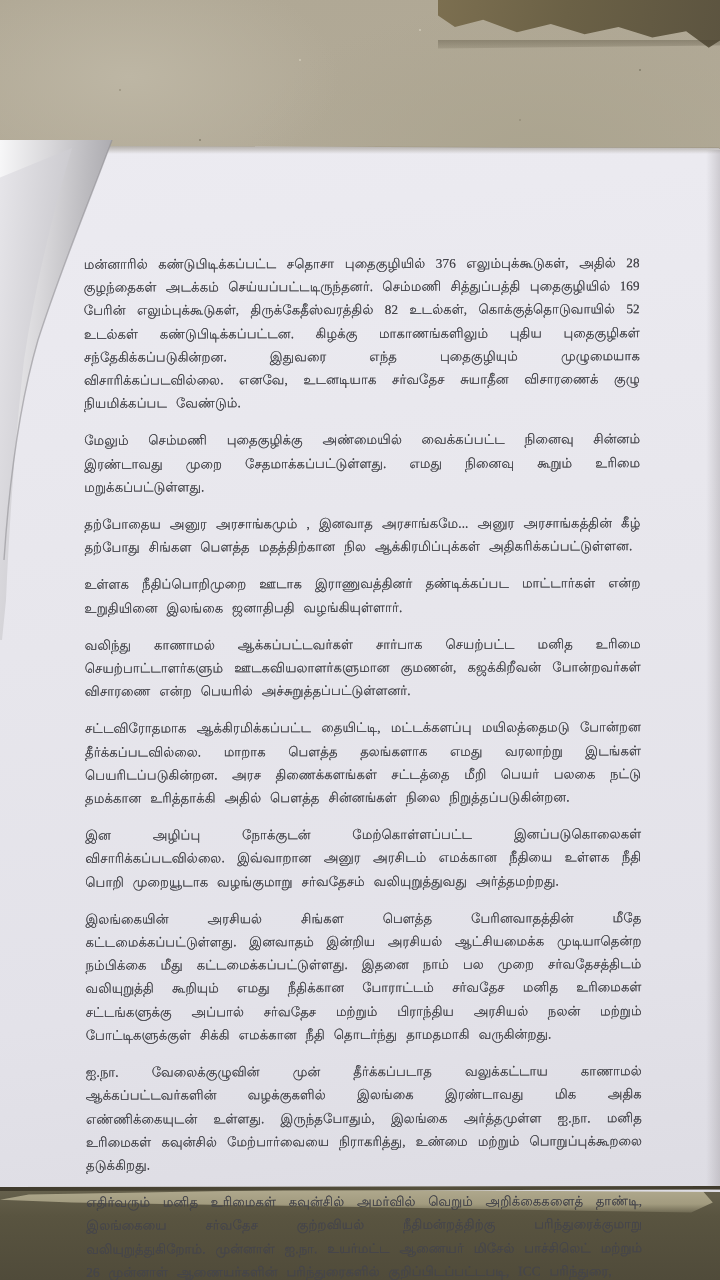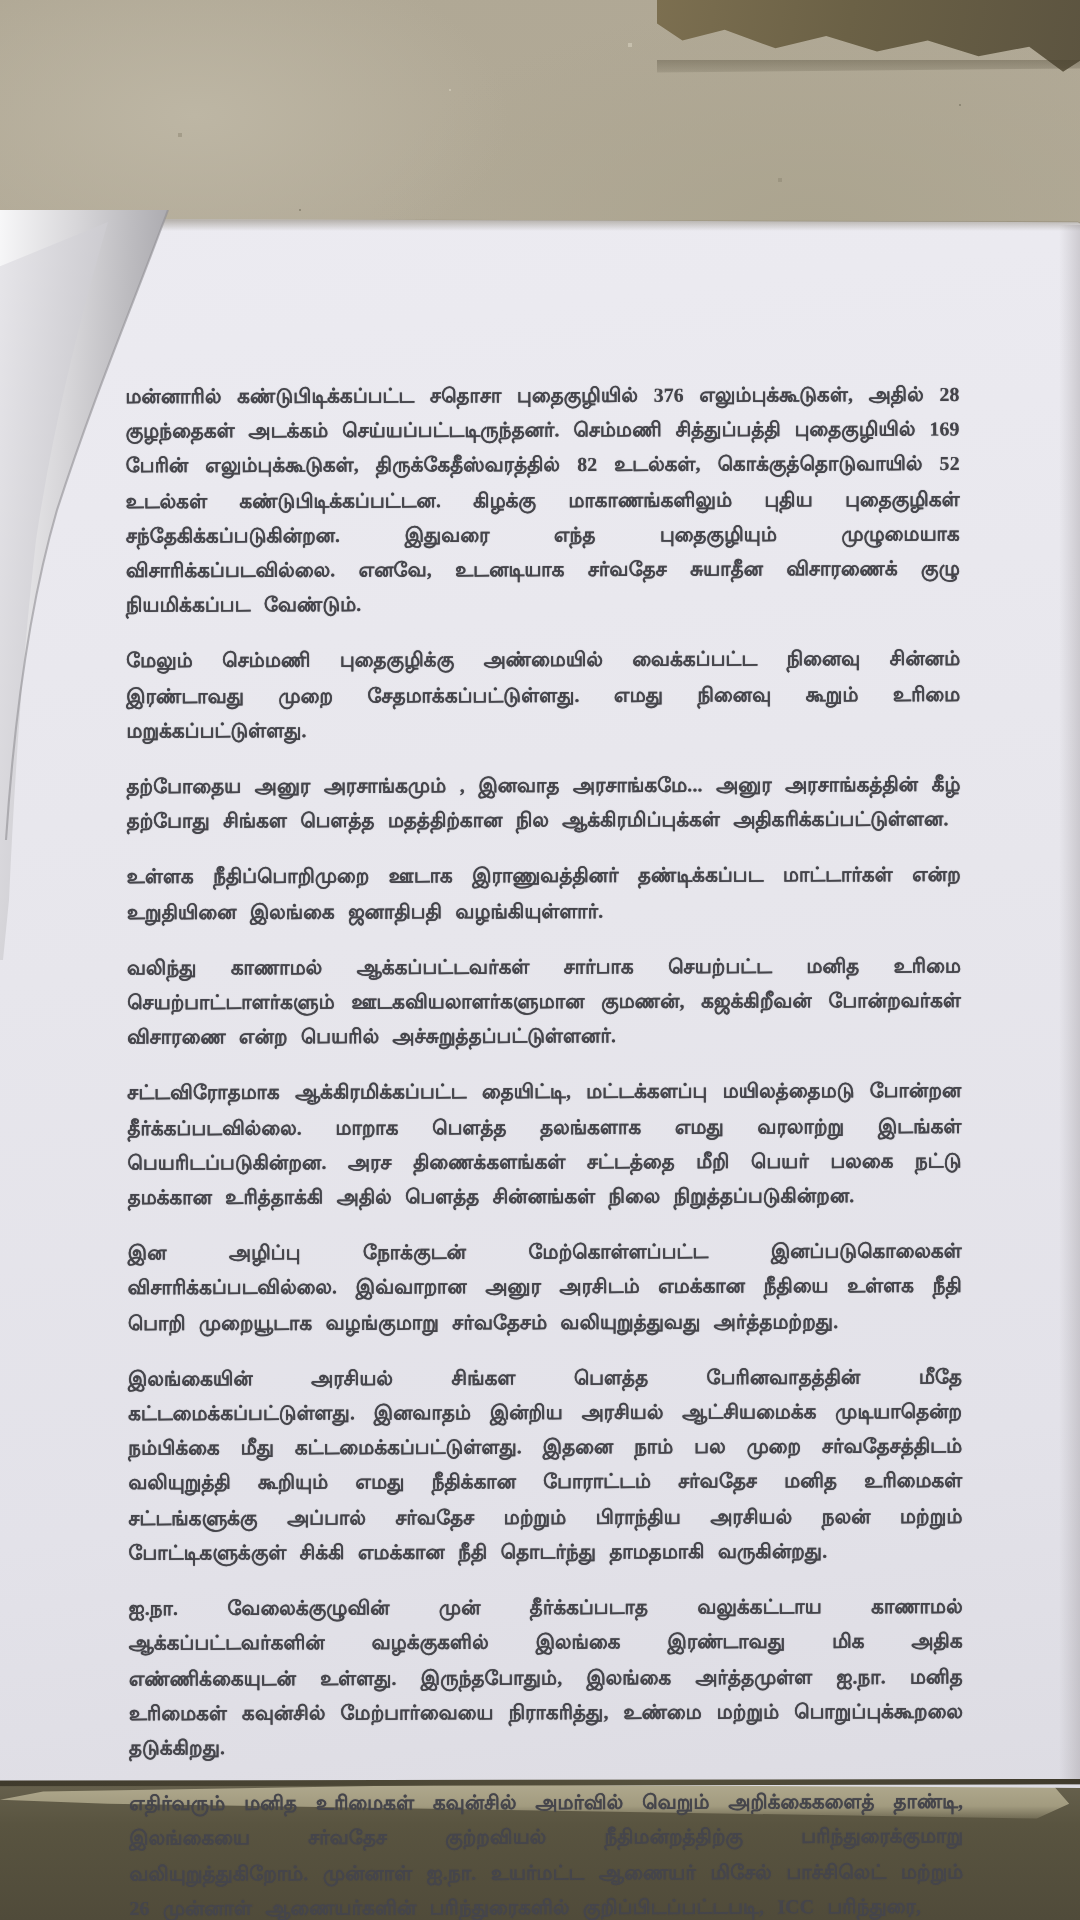--- a/index.html
+++ b/index.html
@@ -1,21 +1,21 @@
 <!DOCTYPE html>
 <html><head>
 <meta charset="utf-8">
 <style>
   html,body{margin:0;padding:0;}
   body{
     width:720px;height:1280px;overflow:hidden;position:relative;
     font-family:"Liberation Serif", serif;
     background:#b3ab9a;
   }
-  .scene{position:absolute;inset:0;font-weight:bold;}
+  .scene{position:absolute;inset:0;}
 
   
   .concrete{
     position:absolute;inset:0;
     background:
       radial-gradient(ellipse 300px 160px at 18% 6%, #bdb6a4 0%, rgba(189,182,164,0) 70%),
       radial-gradient(ellipse 420px 220px at 75% 12%, #aba48f 0%, rgba(171,164,143,0) 70%),
       radial-gradient(ellipse 260px 120px at 45% 22%, #b9b2a0 0%, rgba(185,178,160,0) 70%),
       linear-gradient(178deg, #b0a895 0%, #b6ae9c 40%, #aaa390 100%);
   }

